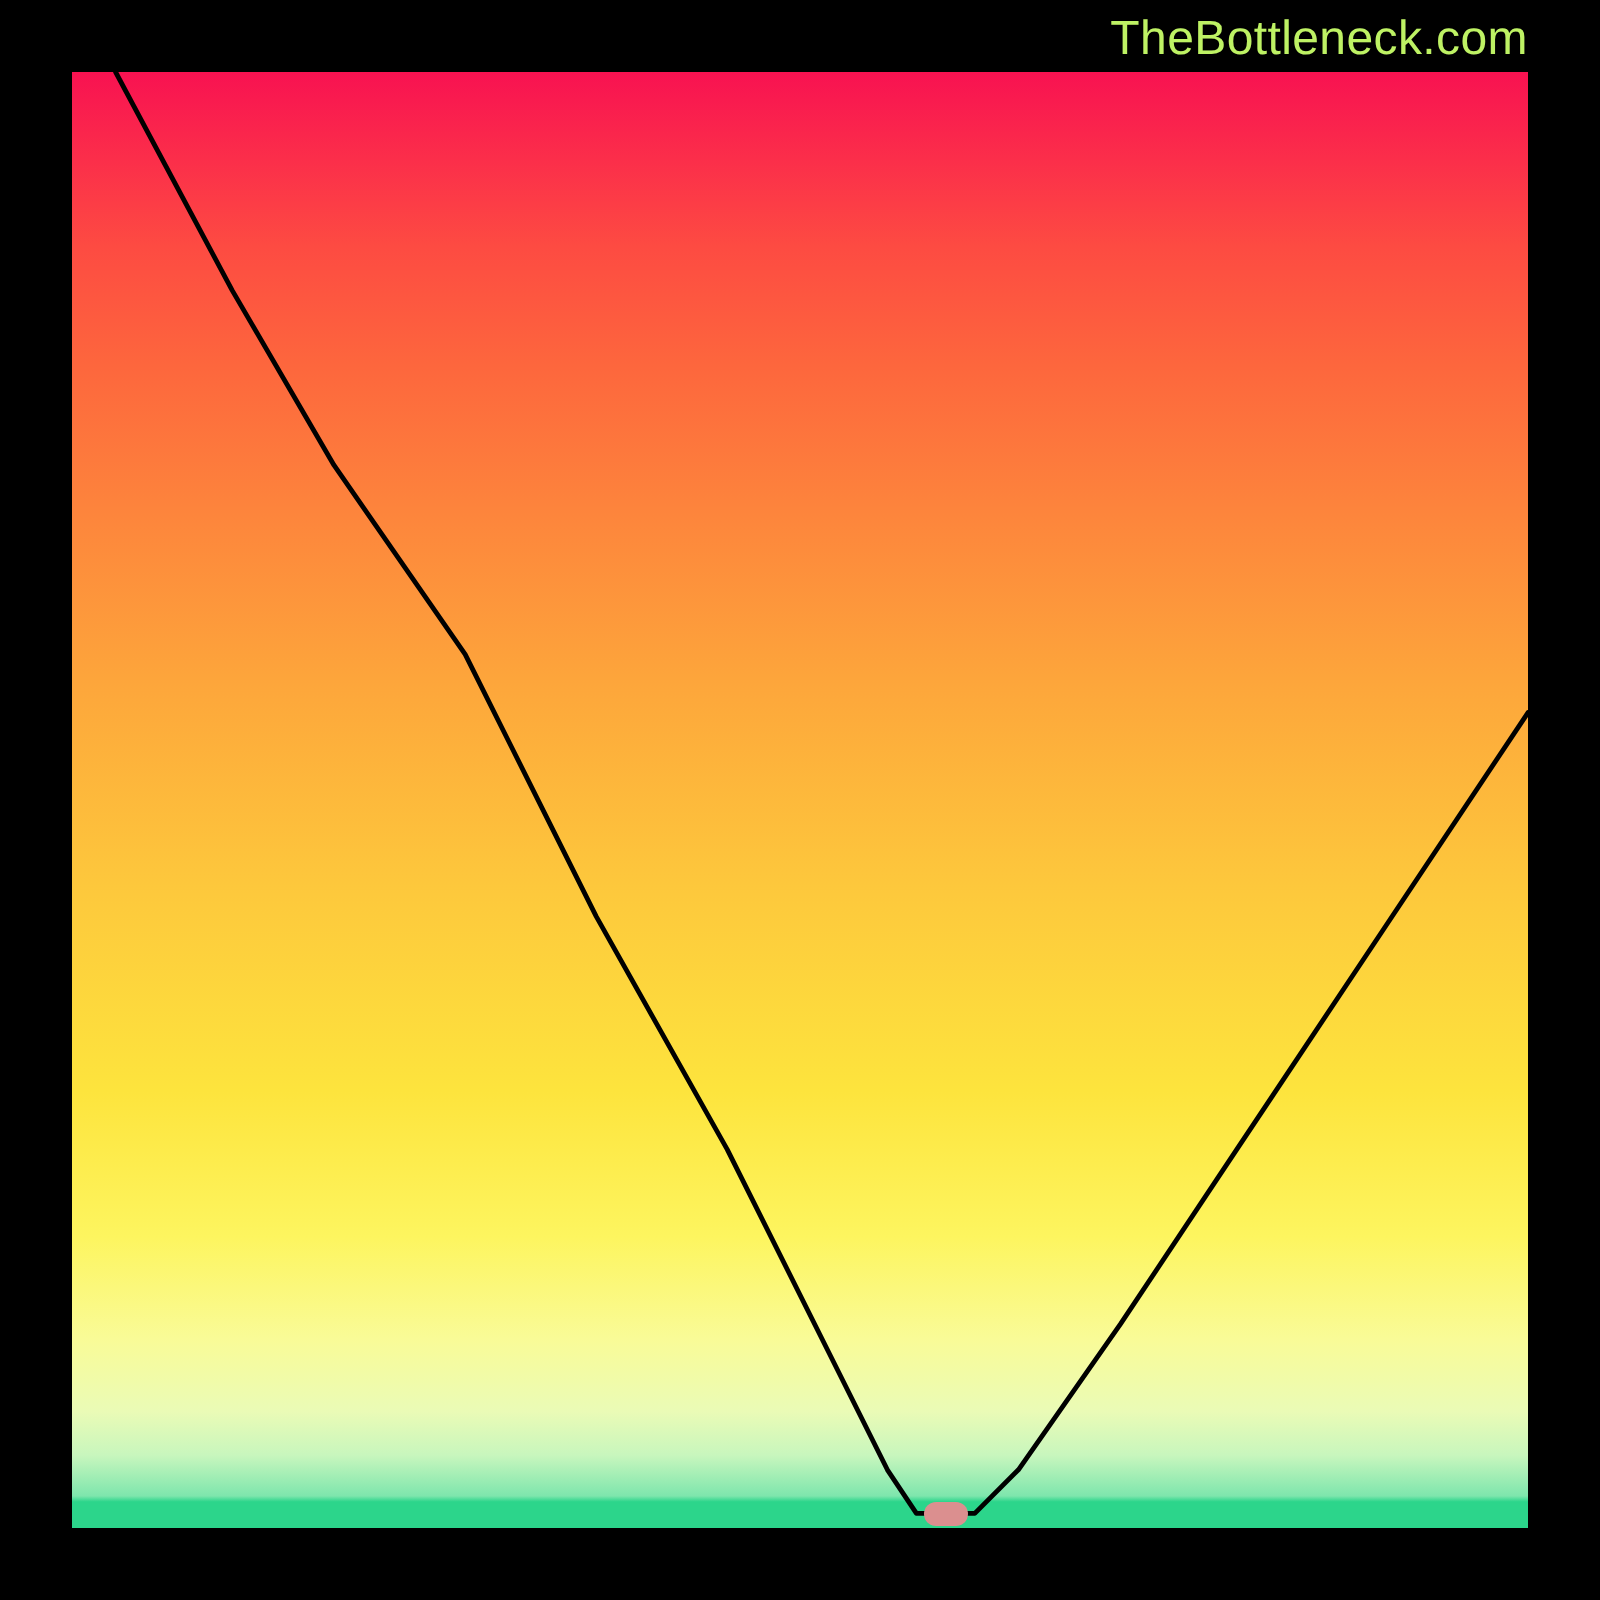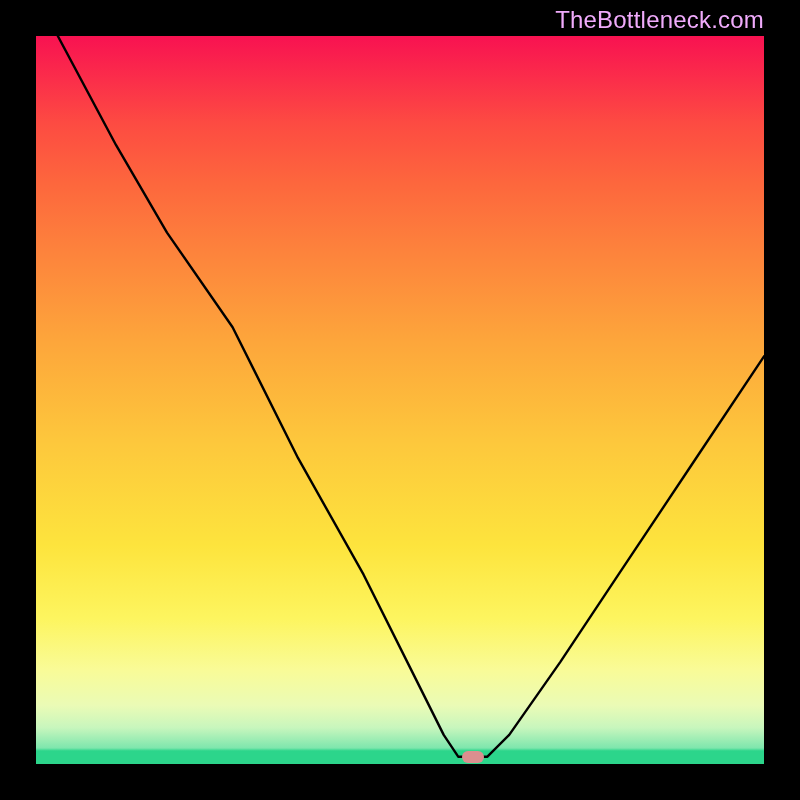--- a/index.html
+++ b/index.html
@@ -43,21 +43,21 @@
         #C8F6BD 95%,
         #7EE6AD 97.8%,
         #2CD58B 98.2%,
         #2CD58B 100%
       );
   }
   .watermark {
     position: absolute;
     top: 6px;
     right: 36px;
-    color: #f0abfc;
+    color: #bef264;
     font-size: 24px;
     font-weight: 400;
     letter-spacing: 0.2px;
   }
   svg.curve {
     position: absolute;
     left: 0;
     top: 0;
     width: 728px;
     height: 728px;

